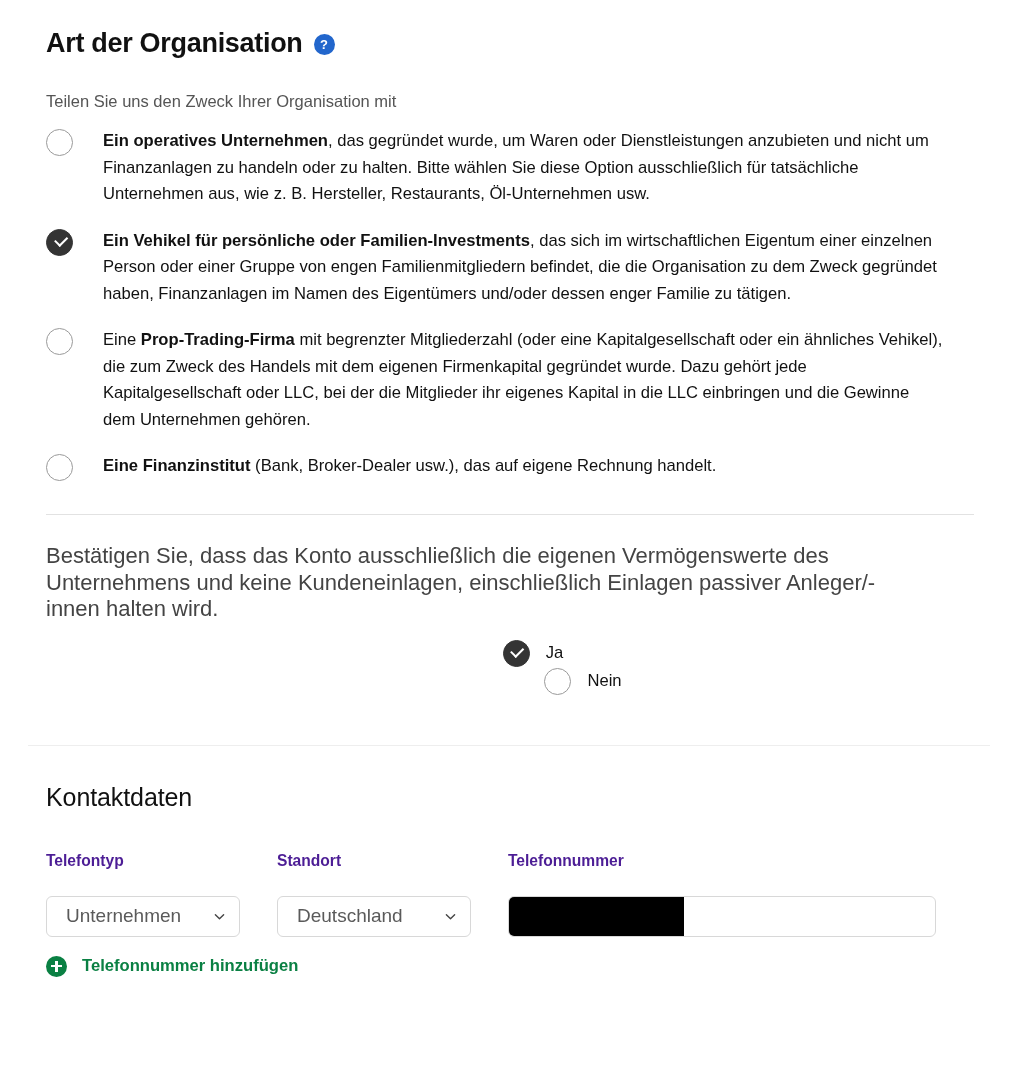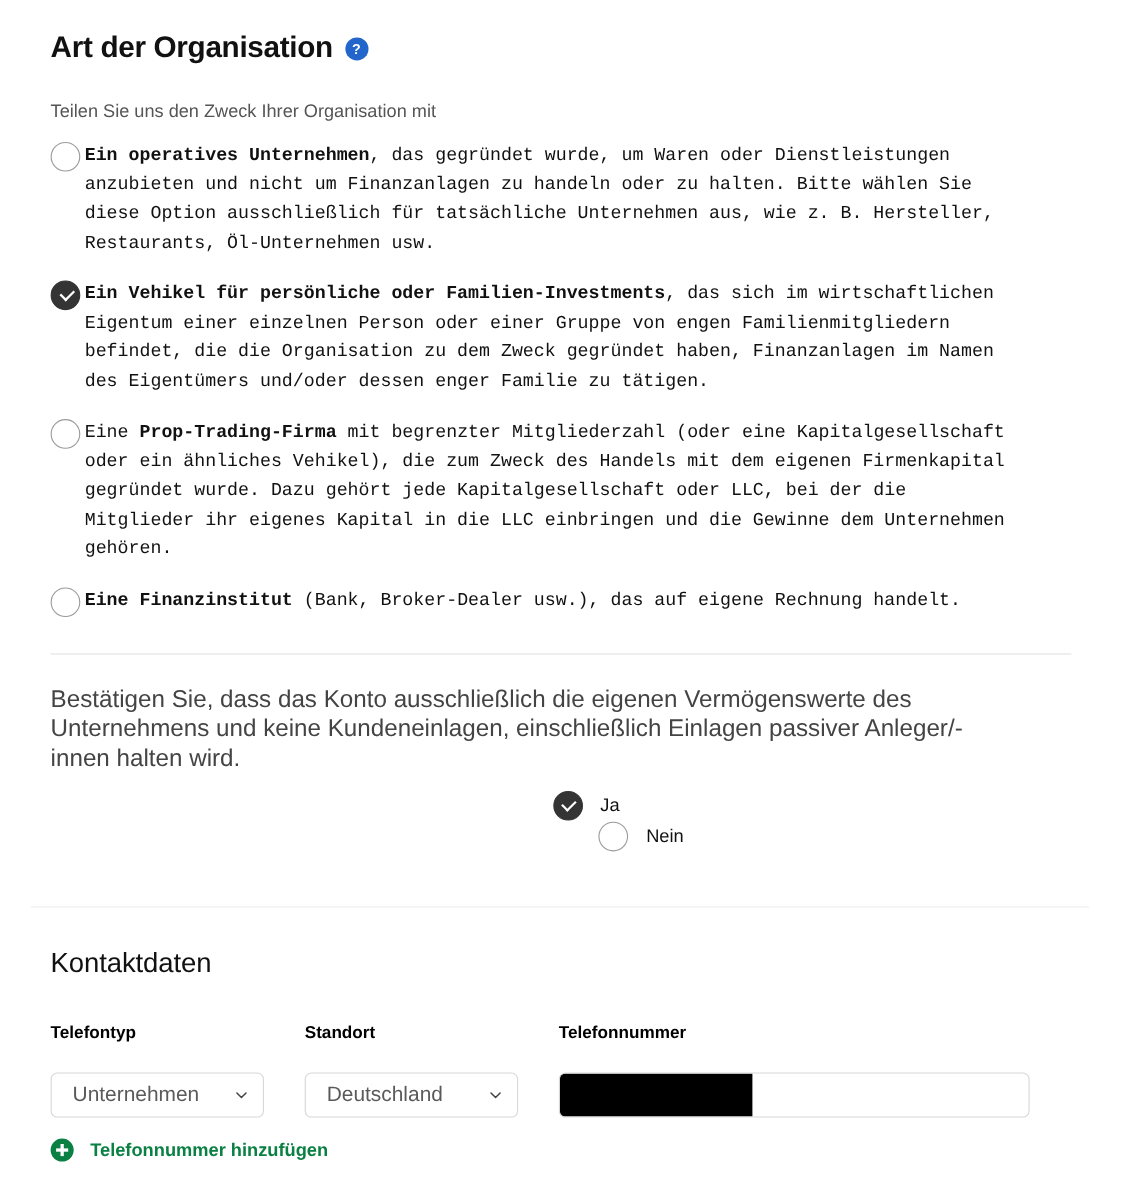--- a/index.html
+++ b/index.html
@@ -58,24 +58,23 @@
     font-size: 16.5px;
     color: #555555;
     line-height: 22px;
   }
 
   .options { padding: 16px 0 0 46px; }
 
   .option {
     display: flex;
     align-items: flex-start;
-    gap: 4px;
+    gap: 30px;
     margin-bottom: 20px;
     cursor: pointer;
-    font-family: Liberation Mono, monospace;
   }
   .option:last-child { margin-bottom: 0; }
 
   .radio {
     flex: none;
     width: 27px;
     height: 27px;
     border-radius: 50%;
     border: 1.6px solid #9a9a9a;
     background: #ffffff;
@@ -162,21 +161,21 @@
     margin-top: 39px;
   }
   .field-col { display: flex; flex-direction: column; }
   .field-col.typ { width: 231px; }
   .field-col.ort { width: 231px; }
   .field-col.nummer { width: 428px; }
 
   .field-label {
     font-size: 15.6px;
     font-weight: bold;
-    color: #000000;
+    color: #4c1d95;
     line-height: 20px;
     margin-bottom: 25px;
   }
 
   .select-box {
     position: relative;
     width: 194px;
     height: 41px;
     border: 1px solid #d8d8d8;
     border-radius: 6px;

